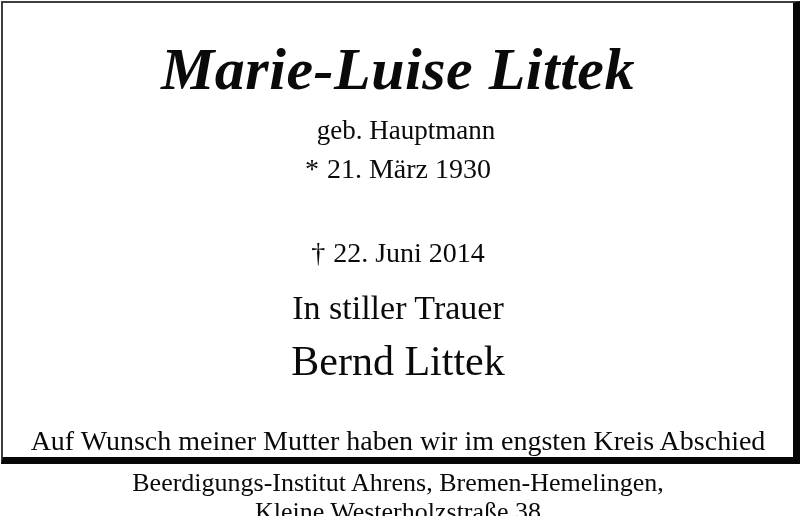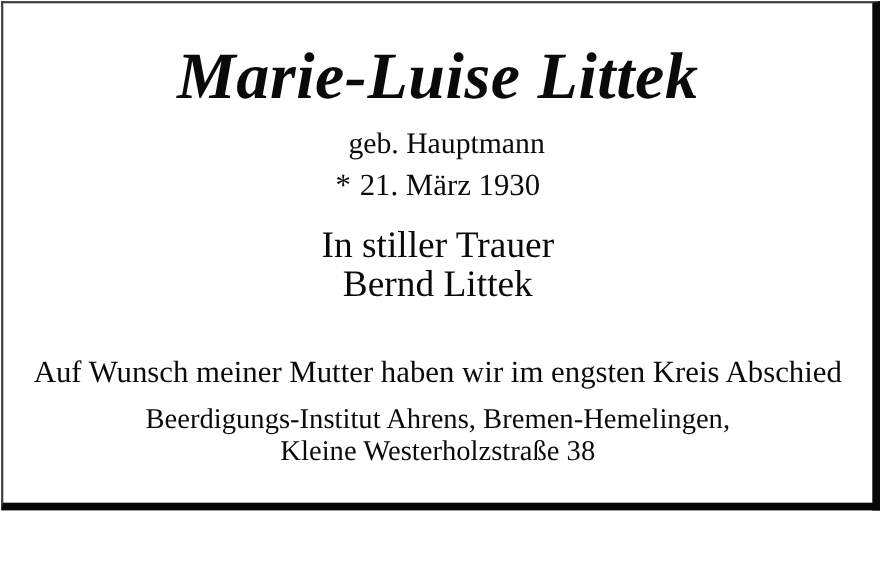--- a/index.html
+++ b/index.html
@@ -63,22 +63,22 @@
     display: inline-block;
     margin-right: 8px;
   }
   .mourning-intro {
     margin-top: 24px;
     font-size: 34px;
     line-height: 30px;
     text-align: center;
   }
   .mourner-name {
-    margin-top: 0;
-    font-size: 34px;
+    margin-top: 18px;
+    font-size: 42px;
     line-height: 40px;
   }
   .message {
     margin-top: 42px;
     font-size: 28px;
     line-height: 36px;
     max-width: 760px;
   }
   .funeral-home {
     margin-top: 9px;
@@ -93,20 +93,23 @@
   <div class="content">
 
     <div class="title">Marie-Luise Littek</div>
 
     <div class="maiden-name">geb. Hauptmann</div>
 
     <div class="dates-row">
       <div>
         <span class="date-symbol">*</span><span>21. März 1930</span>
       </div>
+      <div>
+        <span class="date-symbol">†</span><span>22. Juni 2014</span>
+      </div>
     </div>
 
     <div class="mourning-intro">In stiller Trauer</div>
 
     <div class="mourner-name">Bernd Littek</div>
 
     <div class="message">
       <div>Auf Wunsch meiner Mutter haben wir im engsten Kreis Abschied</div>
     </div>
 

